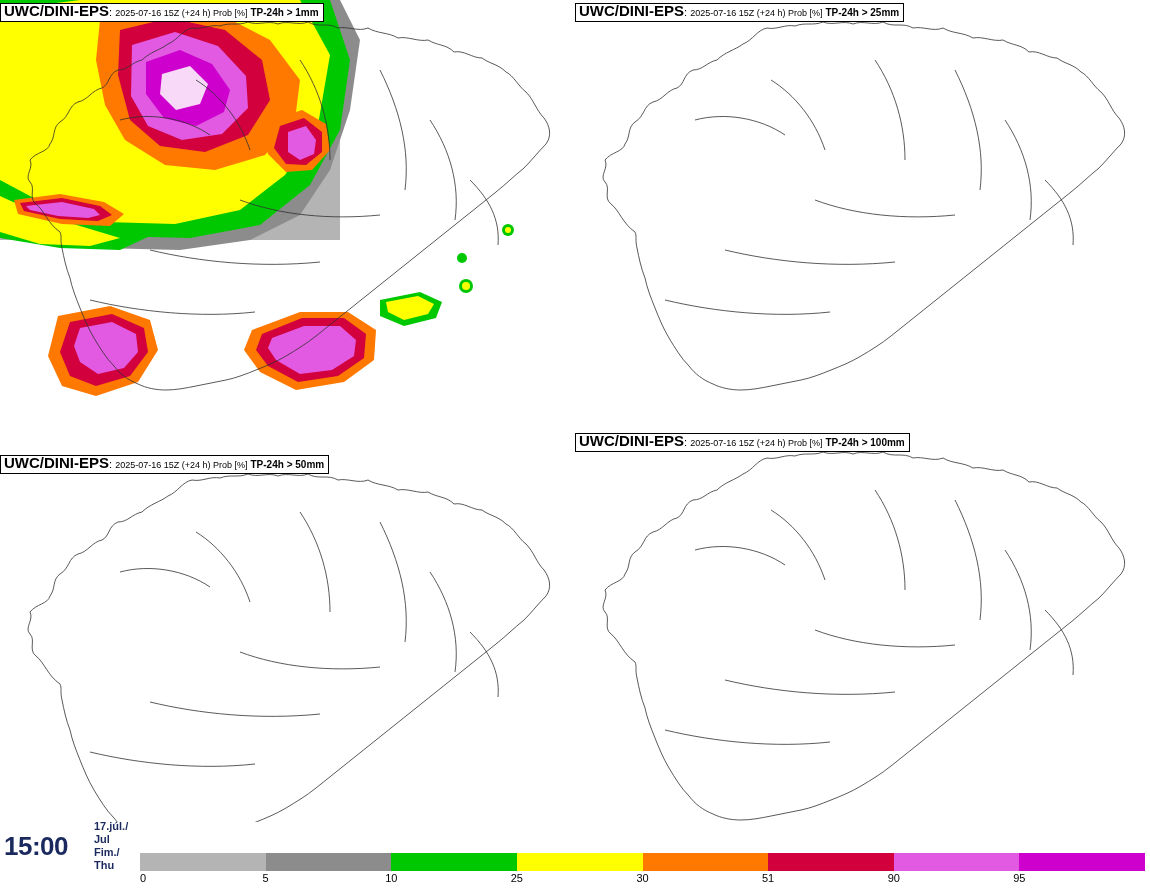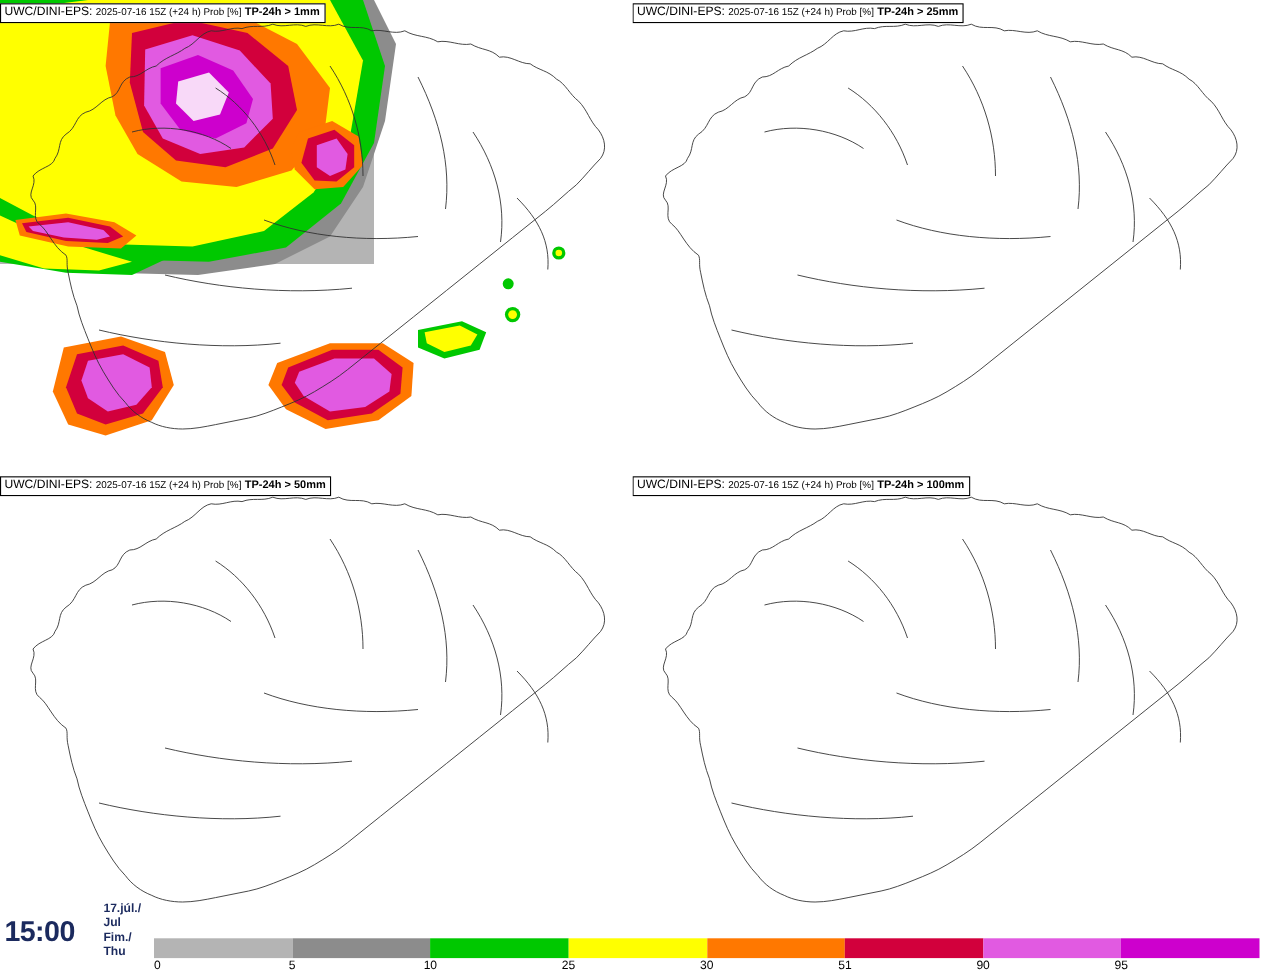--- a/index.html
+++ b/index.html
@@ -22,40 +22,40 @@
   }
   .panel {
     position: absolute;
     width: 575px;
     height: 430px;
     overflow: hidden;
     background: #ffffff;
   }
   .panel.p0 { left: 0;   top: 0; }
   .panel.p1 { left: 575px; top: 0; }
-  .panel.p2 { left: 0;   top: 430px; }
+  .panel.p2 { left: 0;   top: 452px; }
   .panel.p3 { left: 575px; top: 430px; }
 
   .map-svg { position: absolute; left: 0; top: 0; }
 
   .title-box {
     position: absolute;
     left: 0;
     top: 3px;
     background: #ffffff;
     border: 1px solid #000000;
     padding: 1px 4px 2px 3px;
     font-size: 11px;
     line-height: 12px;
     white-space: nowrap;
     z-index: 30;
   }
   .panel.p1 .title-box,
   .panel.p3 .title-box { left: 0px; }
-  .title-model { font-weight: normal; font-size: 11px; }
+  .title-model { font-weight: bold; font-size: 15px; }
   .title-run { font-size: 9px; }
   .title-var { font-weight: bold; font-size: 10px; }
 
   
   .footer {
     position: absolute;
     left: 0;
     top: 822px;
     width: 1004px;
     height: 69px;

